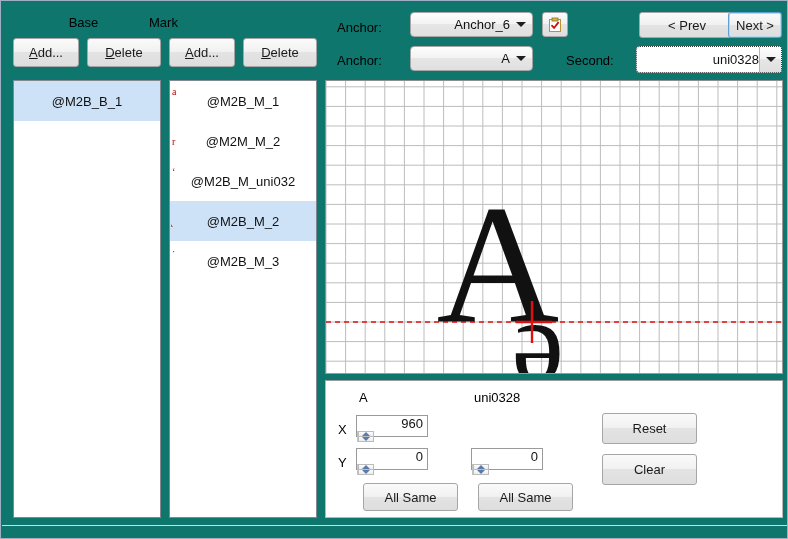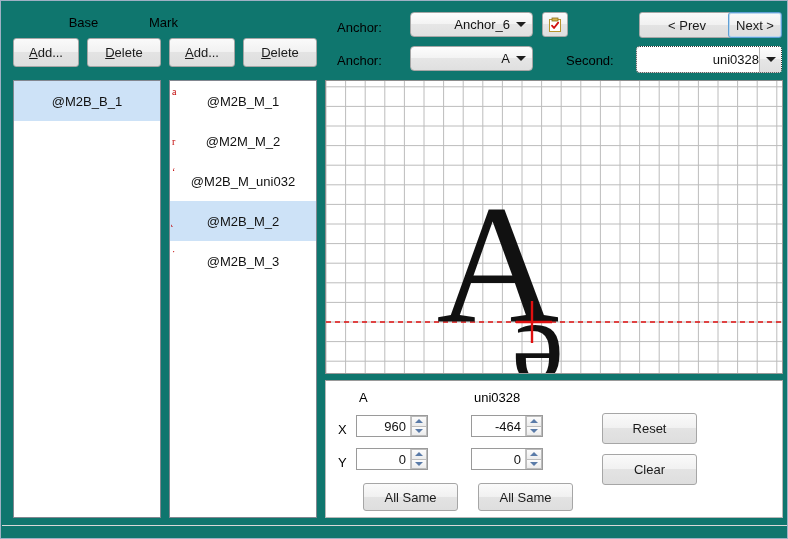--- a/index.html
+++ b/index.html
@@ -156,20 +156,21 @@
     background: #ffffff;
   }
 
   .spin {
     position: absolute;
     height: 22px;
     background: #ffffff;
     border: 1px solid #9a9a9a;
     display: flex;
     align-items: stretch;
+    flex-direction: column;
   }
   .spin .val {
     flex: 1;
     display: flex;
     align-items: center;
     justify-content: flex-end;
     padding-right: 4px;
     font-size: 13px;
     color: #111111;
     font-family: "Liberation Sans", sans-serif;
@@ -373,31 +374,20 @@
       <span class="spinbtns">
         <span class="spinbtn up">
             <i class="sp-up"></i>
           </span>
         <span class="spinbtn dn">
             <i class="sp-dn"></i>
           </span>
       </span>
     </div>
 
-    <div class="spin" style="left:145px; top:34px; width:72px;">
-      <span class="val">-464</span>
-      <span class="spinbtns">
-        <span class="spinbtn up">
-            <i class="sp-up"></i>
-          </span>
-        <span class="spinbtn dn">
-            <i class="sp-dn"></i>
-          </span>
-      </span>
-    </div>
 
     <div class="spin" style="left:145px; top:67px; width:72px;">
       <span class="val">0</span>
       <span class="spinbtns">
         <span class="spinbtn up">
             <i class="sp-up"></i>
           </span>
         <span class="spinbtn dn">
             <i class="sp-dn"></i>
           </span>

